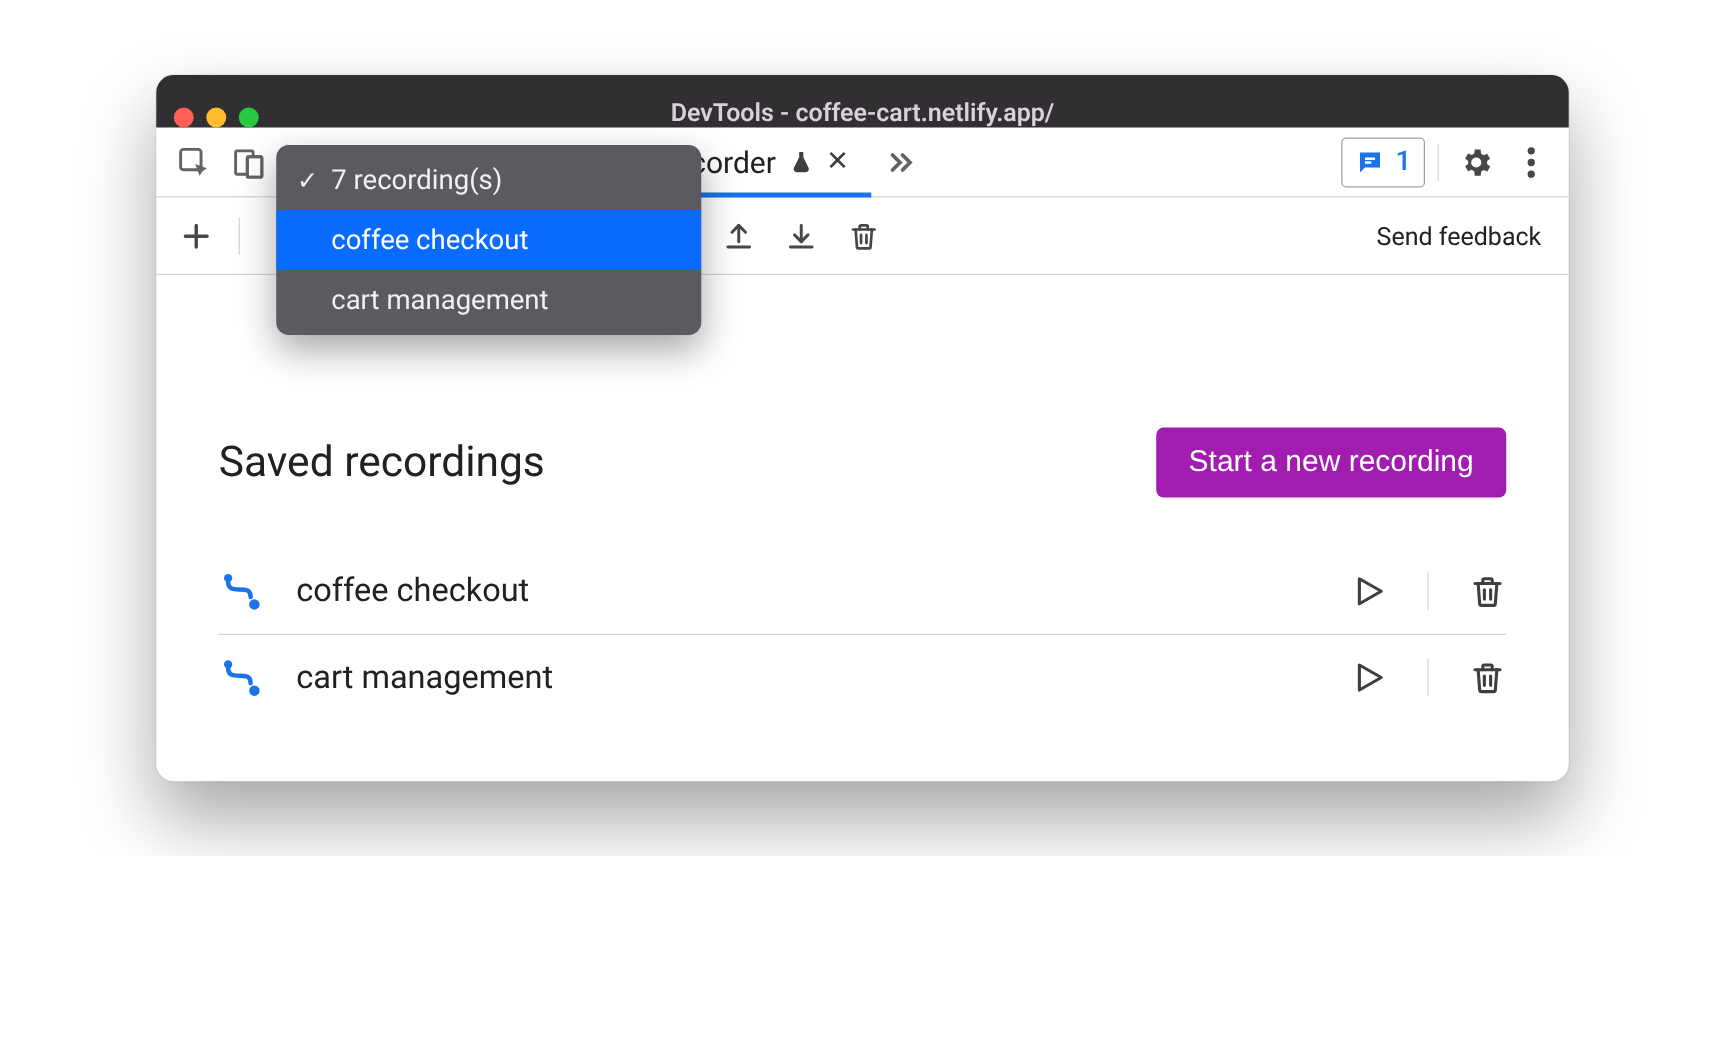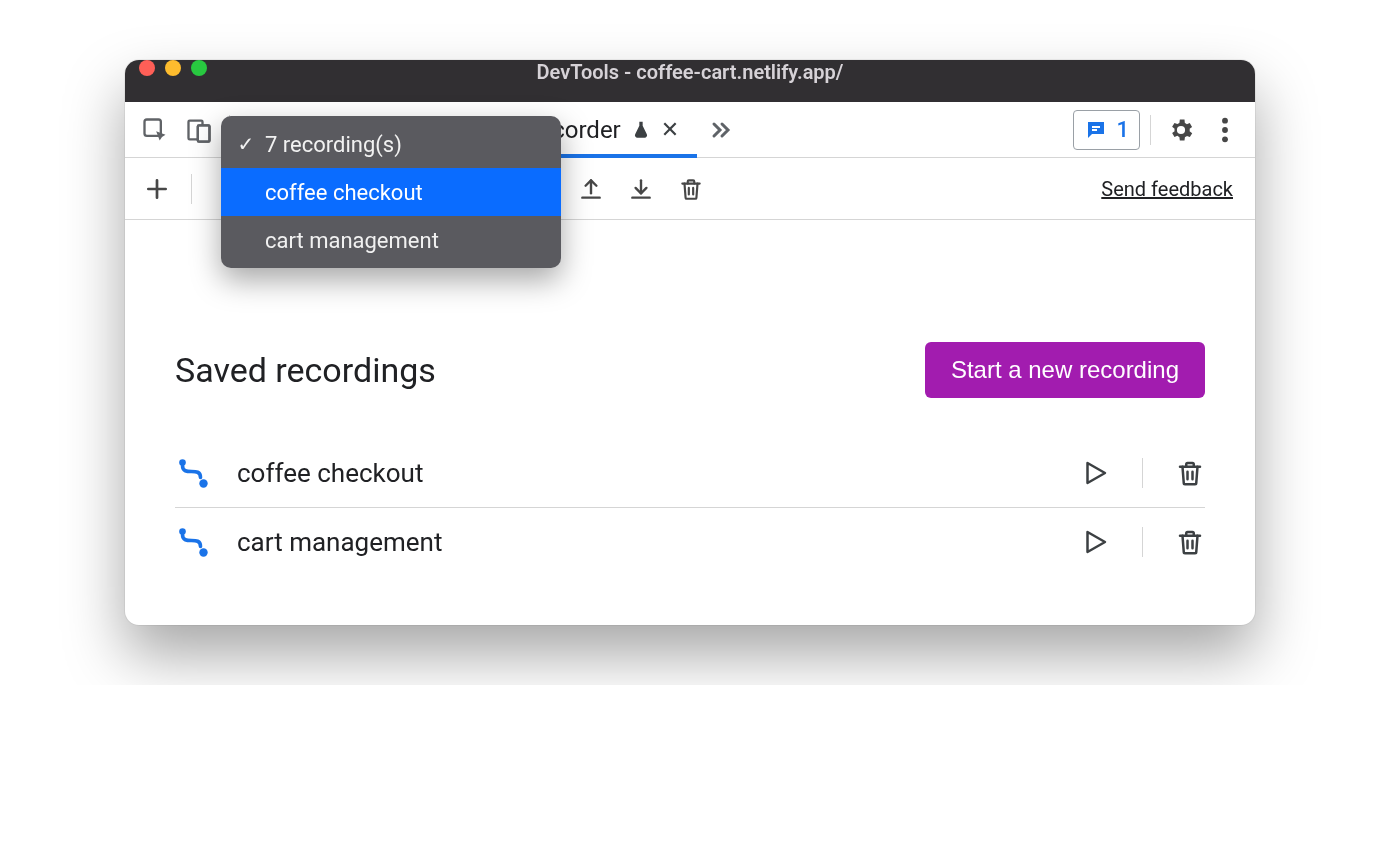--- a/index.html
+++ b/index.html
@@ -17,21 +17,21 @@
     overflow: visible;
     position: relative;
     background: #fff;
     box-shadow: 0 30px 60px rgba(0,0,0,0.35), 0 0 0 1px rgba(0,0,0,0.05);
   }
   
   .titlebar {
     height: 42px;
     background: #312f32;
     display: flex;
-    align-items: flex-start;
+    align-items: flex-end;
     padding: 0 14px;
     border-radius: 14px 14px 0 0;
     position: relative;
   }
   .traffic {
     display: flex;
     gap: 10px;
     align-items: center;
   }
   .dot {
@@ -108,21 +108,20 @@
     position:relative;
     gap:6px;
   }
   .plus-btn, .tool-btn {
     width:44px;height:44px;display:flex;align-items:center;justify-content:center;color:#474747;
   }
   .feedback {
     margin-left:auto;
     font-size:20px;
     color:#202124;
-    text-decoration:underline;
     padding-right:12px;
   }
   
   .dropdown {
     position:absolute;
     top:56px;   
     left:96px;
     width:340px;
     background:#5a5a5f;
     border-radius:10px;

